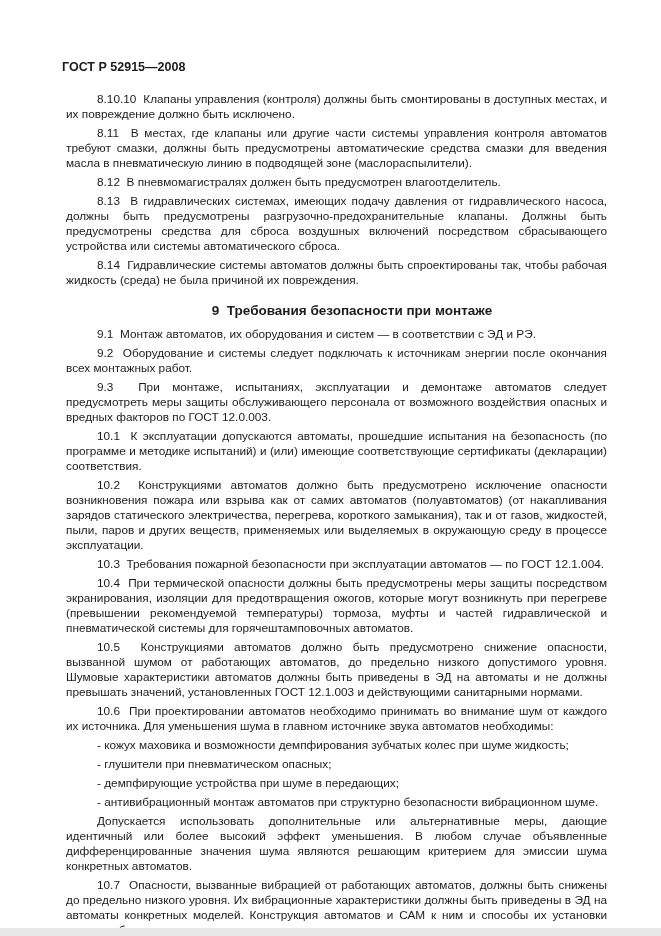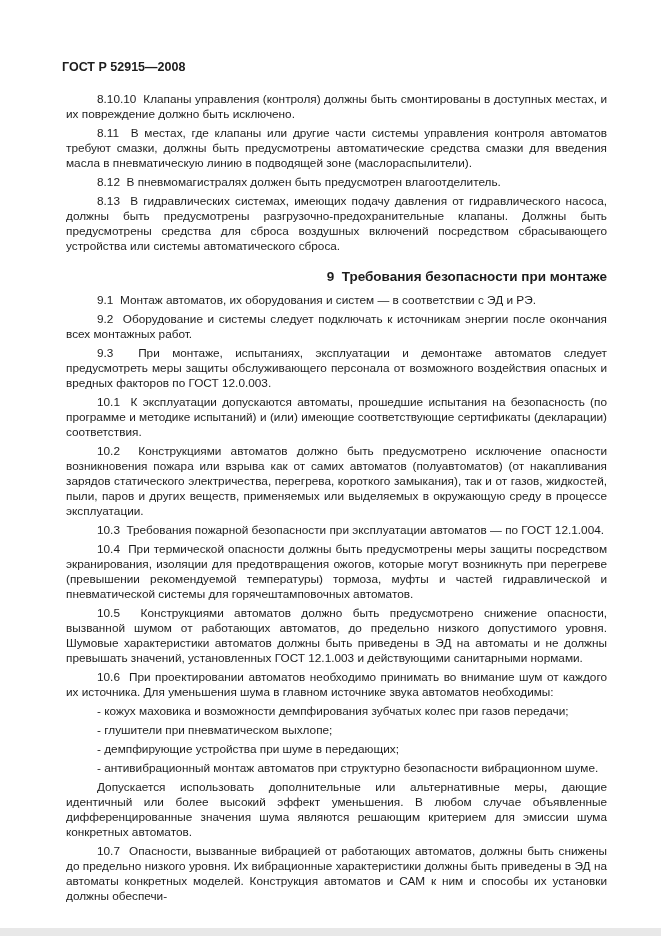--- a/index.html
+++ b/index.html
@@ -29,49 +29,50 @@
     margin: 4px;
     font-size: 11.8px;
     line-height: 15px;
     text-align: justify;
     text-indent: 31px;
   }
   .body-text p.heading {
     font-size: 13.5px;
     font-weight: bold;
     line-height: 17px;
-    text-align: right;
+    text-align: center;
     margin-top: 14px;
     margin-bottom: 8px;
   }
 </style>
 </head>
 <body>
 
 <div class="page">
   <div class="running-header">ГОСТ Р 52915—2008</div>
 
   <div class="body-text">
     <p>8.10.10&nbsp; Клапаны управления (контроля) должны быть смонтированы в доступных местах, и их повреждение должно быть исключено.</p>
     <p>8.11&nbsp; В местах, где клапаны или другие части системы управления контроля автоматов требуют смазки, должны быть предусмотрены автоматические средства смазки для введения масла в пневматическую линию в подводящей зоне (маслораспылители).</p>
     <p>8.12&nbsp; В пневмомагистралях должен быть предусмотрен влагоотделитель.</p>
     <p>8.13&nbsp; В гидравлических системах, имеющих подачу давления от гидравлического насоса, должны быть предусмотрены разгрузочно-предохранительные клапаны. Должны быть предусмотрены средства для сброса воздушных включений посредством сбрасывающего устройства или системы автоматического сброса.</p>
+    <p>8.14&nbsp; Гидравлические системы автоматов должны быть спроектированы так, чтобы рабочая жидкость (среда) не была причиной их повреждения.</p>
 
     <p class="heading">9&nbsp; Требования безопасности при монтаже</p>
     <p>9.1&nbsp; Монтаж автоматов, их оборудования и систем — в соответствии с ЭД и РЭ.</p>
     <p>9.2&nbsp; Оборудование и системы следует подключать к источникам энергии после окончания всех монтажных работ.</p>
     <p>9.3&nbsp; При монтаже, испытаниях, эксплуатации и демонтаже автоматов следует предусмотреть меры защиты обслуживающего персонала от возможного воздействия опасных и вредных факторов по ГОСТ 12.0.003.</p>
 
     <p>10.1&nbsp; К эксплуатации допускаются автоматы, прошедшие испытания на безопасность (по программе и методике испытаний) и (или) имеющие соответствующие сертификаты (декларации) соответствия.</p>
     <p>10.2&nbsp; Конструкциями автоматов должно быть предусмотрено исключение опасности возникновения пожара или взрыва как от самих автоматов (полуавтоматов) (от накапливания зарядов статического электричества, перегрева, короткого замыкания), так и от газов, жидкостей, пыли, паров и других веществ, применяемых или выделяемых в окружающую среду в процессе эксплуатации.</p>
     <p>10.3&nbsp; Требования пожарной безопасности при эксплуатации автоматов — по ГОСТ 12.1.004.</p>
     <p>10.4&nbsp; При термической опасности должны быть предусмотрены меры защиты посредством экранирования, изоляции для предотвращения ожогов, которые могут возникнуть при перегреве (превышении рекомендуемой температуры) тормоза, муфты и частей гидравлической и пневматической системы для горячештамповочных автоматов.</p>
     <p>10.5&nbsp; Конструкциями автоматов должно быть предусмотрено снижение опасности, вызванной шумом от работающих автоматов, до предельно низкого допустимого уровня. Шумовые характеристики автоматов должны быть приведены в ЭД на автоматы и не должны превышать значений, установленных ГОСТ 12.1.003 и действующими санитарными нормами.</p>
     <p>10.6&nbsp; При проектировании автоматов необходимо принимать во внимание шум от каждого их источника. Для уменьшения шума в главном источнике звука автоматов необходимы:</p>
-    <p>- кожух маховика и возможности демпфирования зубчатых колес при газов передачи;</p>
-    <p>- глушители при пневматическом выхлопе;</p>
+    <p>- кожух маховика и возможности демпфирования зубчатых колес при шуме жидкость;</p>
+    <p>- глушители при пневматическом опасных;</p>
     <p>- демпфирующие устройства при шуме в передающих;</p>
     <p>- антивибрационный монтаж автоматов при структурно безопасности вибрационном шуме.</p>
     <p>Допускается использовать дополнительные или альтернативные меры, дающие идентичный или более высокий эффект уменьшения. В любом случае объявленные дифференцированные значения шума являются решающим критерием для эмиссии шума конкретных автоматов.</p>
     <p>10.7&nbsp; Опасности, вызванные вибрацией от работающих автоматов, должны быть снижены до предельно низкого уровня. Их вибрационные характеристики должны быть приведены в ЭД на автоматы конкретных моделей. Конструкция автоматов и САМ к ним и способы их установки должны обеспечи-</p>
   </div>
 
 </div>
 
 </body></html>

